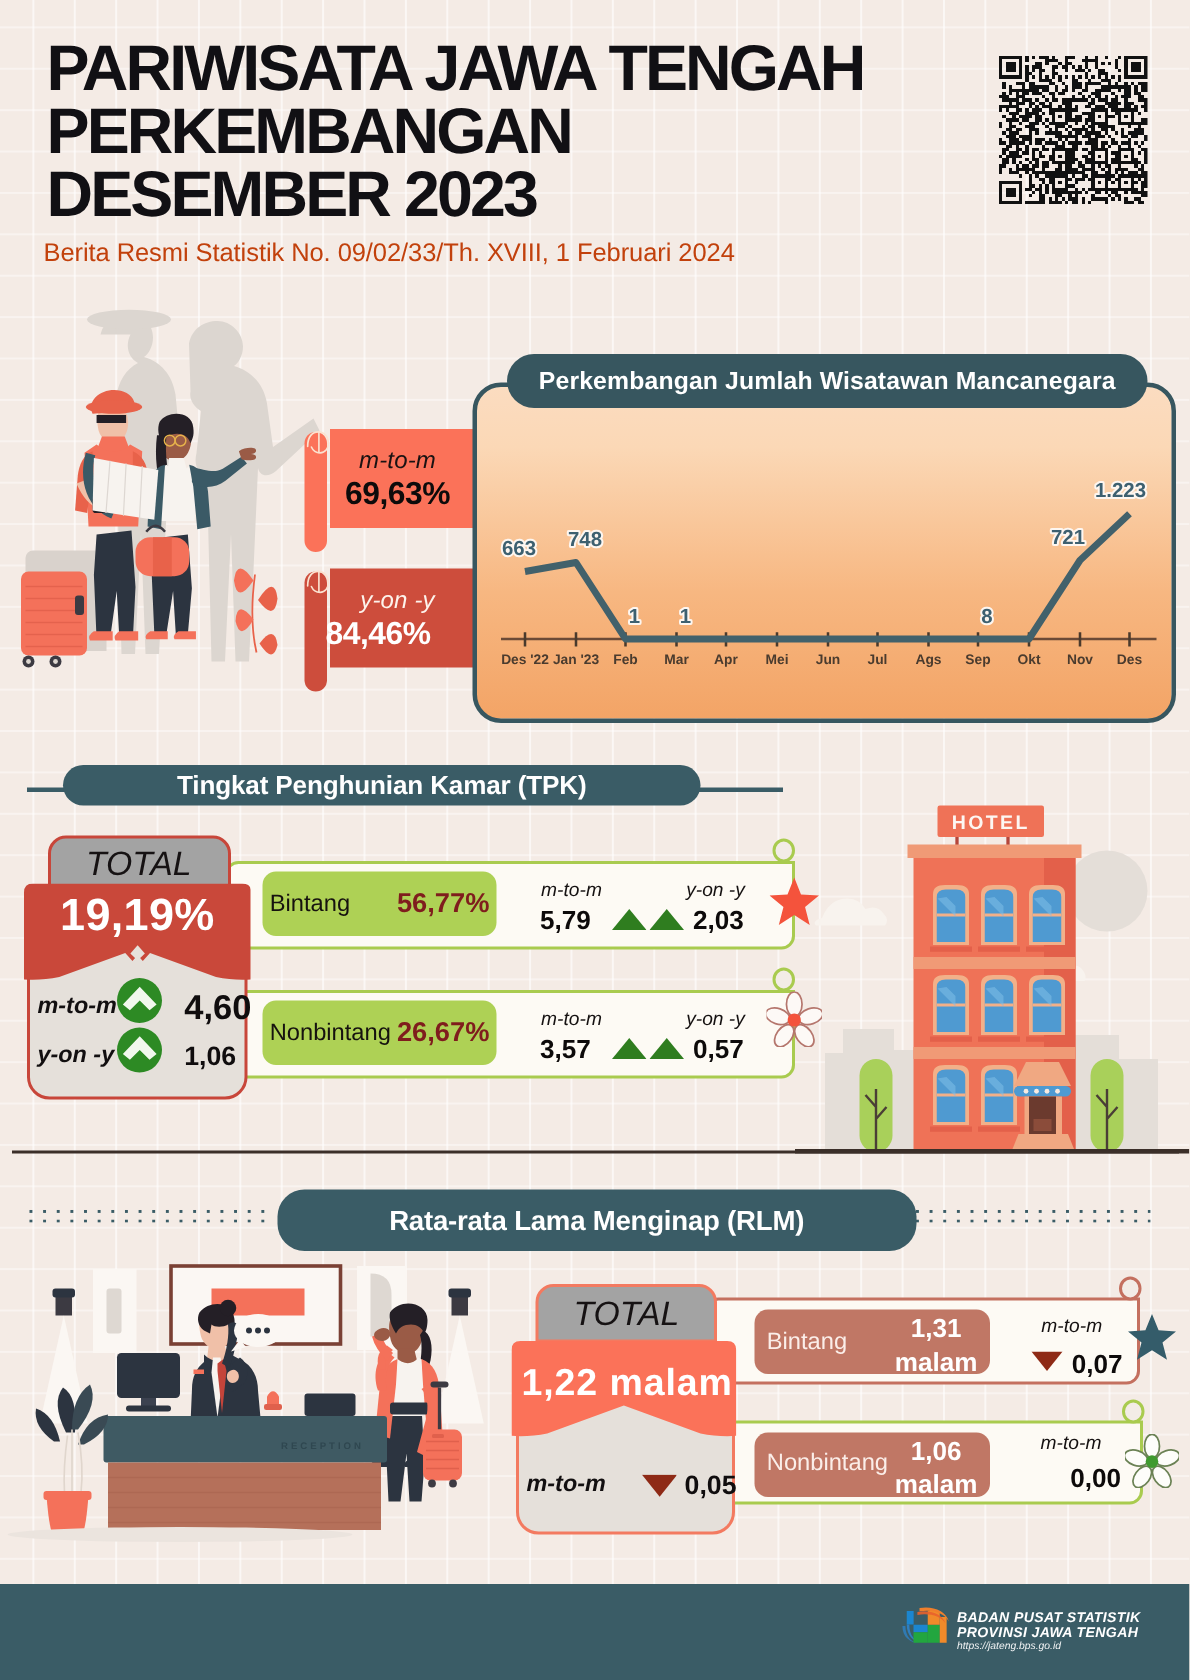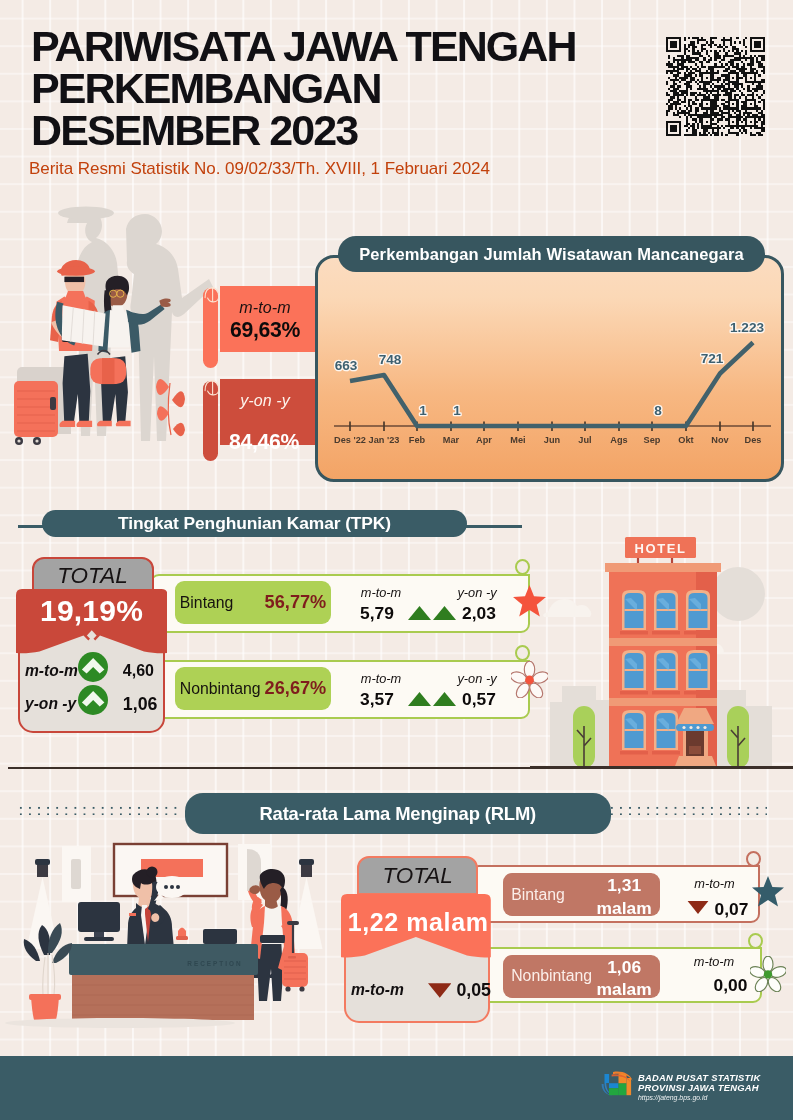--- a/index.html
+++ b/index.html
@@ -202,21 +202,21 @@
     <div class="val" style="top:32px;left:13px;">69,63%</div>
   </div>
   <div class="ribbon ribbon-2" style="left:203px;top:379px;width:115px;height:84px;">
     <div class="flag"></div>
     <div class="roll"></div>
     <svg class="curl" viewBox="0 0 22 22">
         <path d="M2.1 11.6 C2.1 4.9 5.3 1.9 9.2 1.9 C13.1 1.9 15.9 5.1 15.9 9.5 C15.9 13.1 13.8 15.9 10.4 15.9 C7.5 15.9 5.5 14.1 4.6 12.0" fill="none" stroke="#fbe2d0" stroke-width="1.1" stroke-linecap="round"></path>
         <path d="M9.6 2.0 L9.6 15.6" fill="none" stroke="#fbe2d0" stroke-width="1.1" stroke-linecap="round"></path>
       </svg>
     <div class="lbl" style="top:13px;left:13px;">y-on -y</div>
-    <div class="val" style="top:32px;left:12px;margin-top:19px;">84,46%</div>
+    <div class="val" style="top:32px;left:0;">84,46%</div>
   </div>
 
   <div class="chart-panel">
     <svg class="chart-svg" width="462" height="220" viewBox="0 0 462 220">
       <line x1="16" y1="168" x2="453" y2="168" stroke="#6b4a36" stroke-width="1.6"></line>
       <g stroke="#4a3a2c" stroke-width="1.7">
         <line x1="32" y1="163.5" x2="32" y2="173"></line>
         <line x1="66" y1="163.5" x2="66" y2="173"></line>
         <line x1="99" y1="163.5" x2="99" y2="173"></line>
         <line x1="133" y1="163.5" x2="133" y2="173"></line>
@@ -627,21 +627,21 @@
       </svg>
       <div class="tc-redval" style="top:5px;font-size:30px;letter-spacing:0.2px;">19,19%</div>
     </div>
     <div class="tc-row" style="left:25px;top:655.5px;width:143px;height:31px;">
       <span class="rl" style="font-size:15.6px;width:53px;">m-to-m</span>
       <span class="arrow-circle" style="width:30.3px;height:30.3px;background:#2d8a24;position:relative;">
         <svg width="30.3" height="30.3" viewBox="0 0 30.3 30.3" style="position:absolute;left:0;top:0;">
             <path d="M3.9 17.6 L8.6 21.5 L15.15 15.0 L21.7 21.5 L26.4 17.6 L15.15 5.9 Z" fill="#f1f8ed"></path>
           </svg>
       </span>
-      <span class="rv" style="font-size:16px;margin-left:14.5px;text-align:center;">4,60</span>
+      <span class="rv" style="font-size:23px;margin-left:14.5px;text-align:center;">4,60</span>
     </div>
     <div class="tc-row" style="left:25px;top:688.7px;width:143px;height:31px;">
       <span class="rl" style="font-size:15.6px;width:53px;">y-on -y</span>
       <span class="arrow-circle" style="width:30.3px;height:30.3px;background:#2d8a24;position:relative;">
         <svg width="30.3" height="30.3" viewBox="0 0 30.3 30.3" style="position:absolute;left:0;top:0;">
             <path d="M3.9 17.6 L8.6 21.5 L15.15 15.0 L21.7 21.5 L26.4 17.6 L15.15 5.9 Z" fill="#f1f8ed"></path>
           </svg>
       </span>
       <span class="rv" style="font-size:17.8px;margin-left:14.5px;">1,06</span>
     </div>

